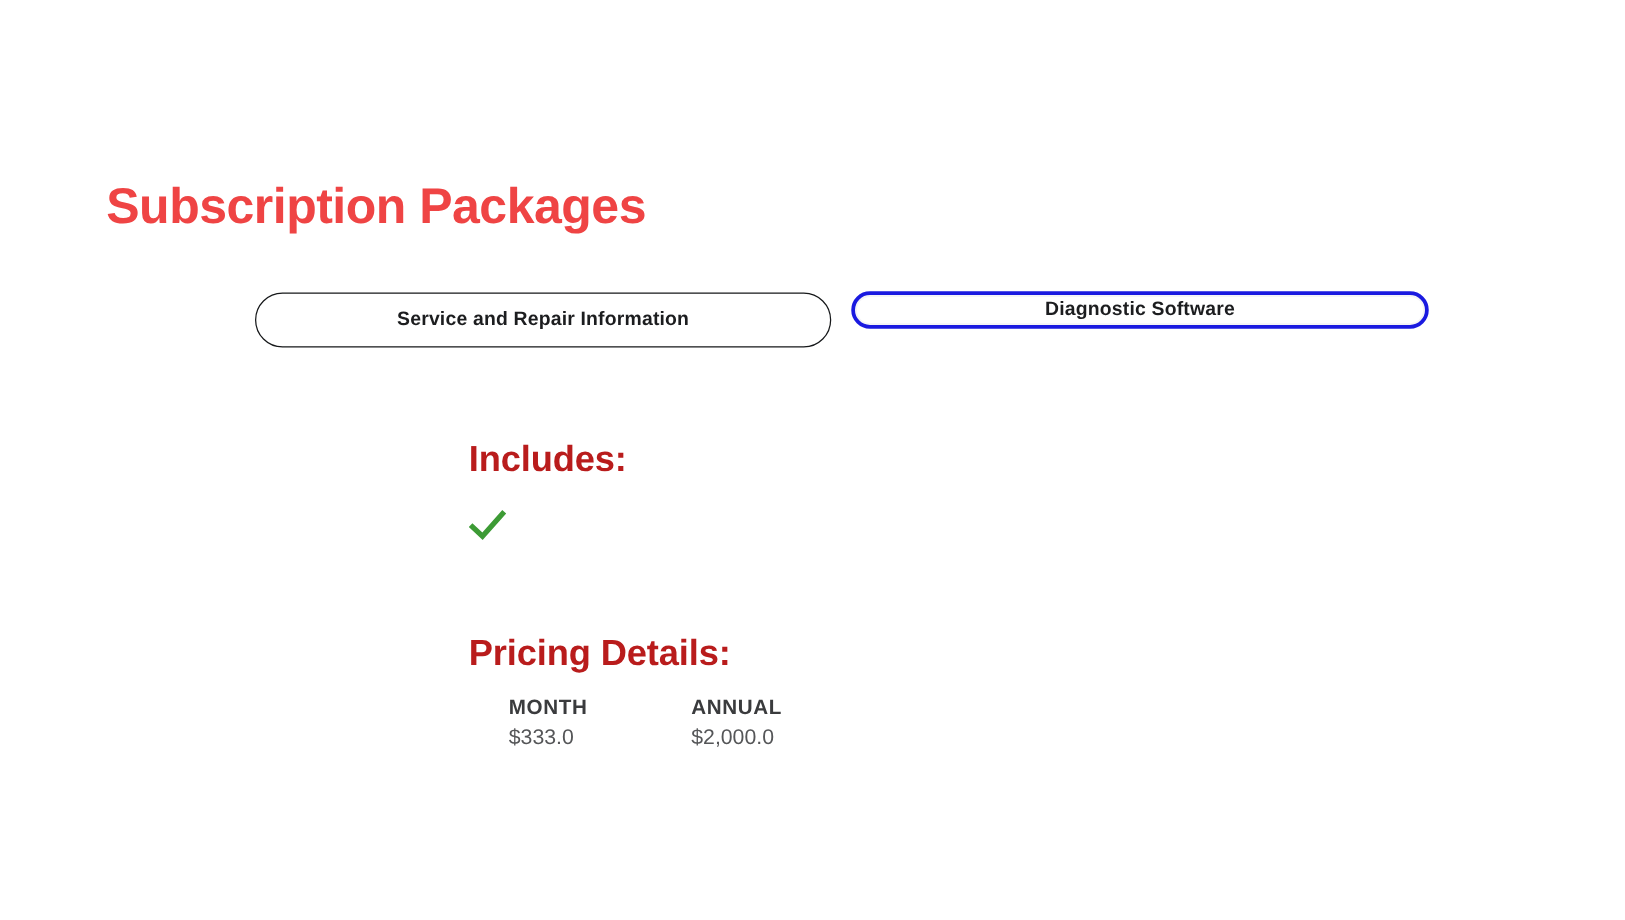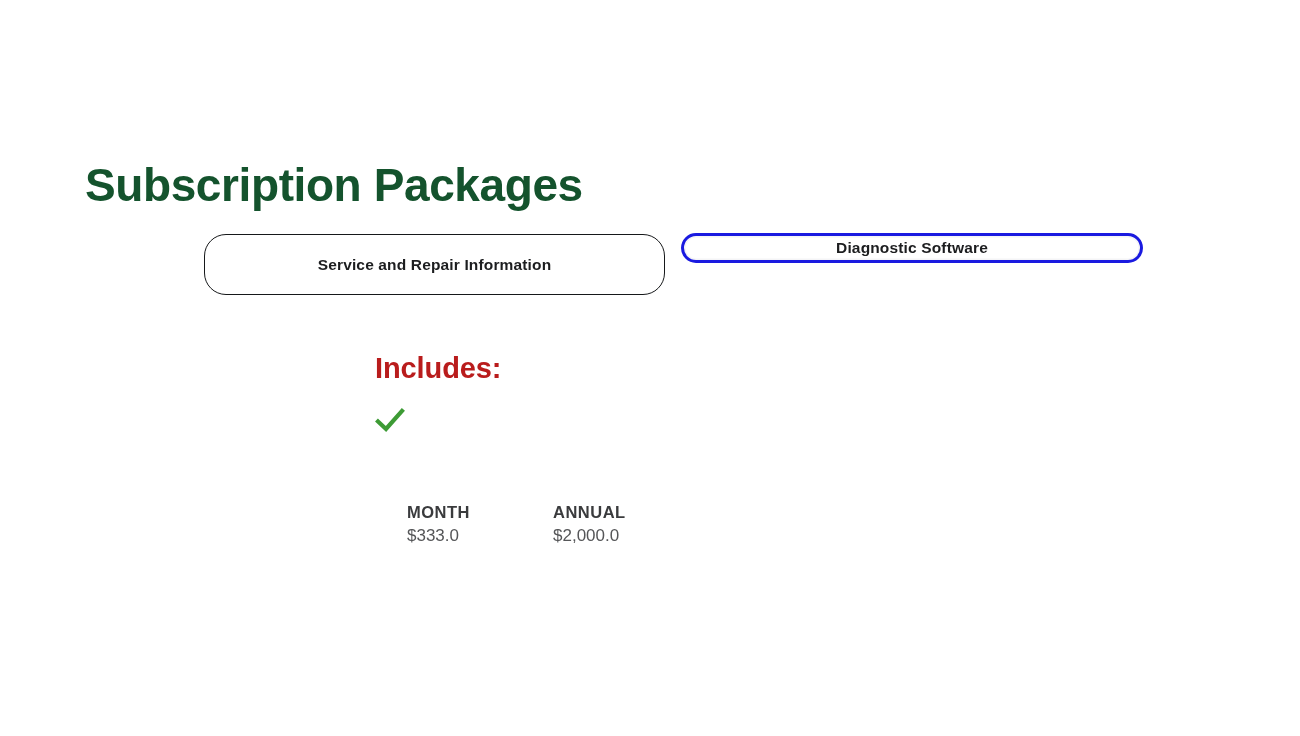--- a/index.html
+++ b/index.html
@@ -19,40 +19,40 @@
     position: relative;
     width: 1300px;
     height: 736px;
     background: #ffffff;
   }
 
   
   .page-title {
     position: absolute;
     left: 85px;
-    top: 128px;
-    font-size: 46px;
+    top: 112px;
+    font-size: 40px;
     font-weight: 700;
     letter-spacing: -0.4px;
-    color: #14532d;
+    color: #ef4444;
     line-height: 52px;
     white-space: nowrap;
   }
 
   
   .tabs {
     position: absolute;
     left: 204px;
     top: 234px;
     display: flex;
     align-items: flex-start;
   }
   .tab {
     box-sizing: border-box;
-    height: 61px;
+    height: 44px;
     border-radius: 22px;
     background: #ffffff;
     display: flex;
     align-items: center;
     justify-content: center;
     font-size: 15.5px;
     font-weight: 700;
     letter-spacing: 0.15px;
     color: #1c1d1f;
     cursor: pointer;
@@ -172,20 +172,21 @@
       <li class="includes-item">
         <span class="check-icon">
           <svg width="30" height="28" viewBox="0 0 30 28" xmlns="http://www.w3.org/2000/svg">
             <path d="M3 14.5 L11 22 L27 4" fill="none" stroke="#3d9b35" stroke-width="4.2" stroke-linecap="square" stroke-linejoin="miter"></path>
           </svg>
         </span>
       </li>
     </ul>
 
     <div class="pricing-block">
+      <h2 class="section-heading">Pricing Details:</h2>
 
       <table class="pricing-table">
         <thead>
           <tr>
             <th class="col-month">MONTH</th>
             <th class="col-annual">ANNUAL</th>
           </tr>
         </thead>
         <tbody>
           <tr>

